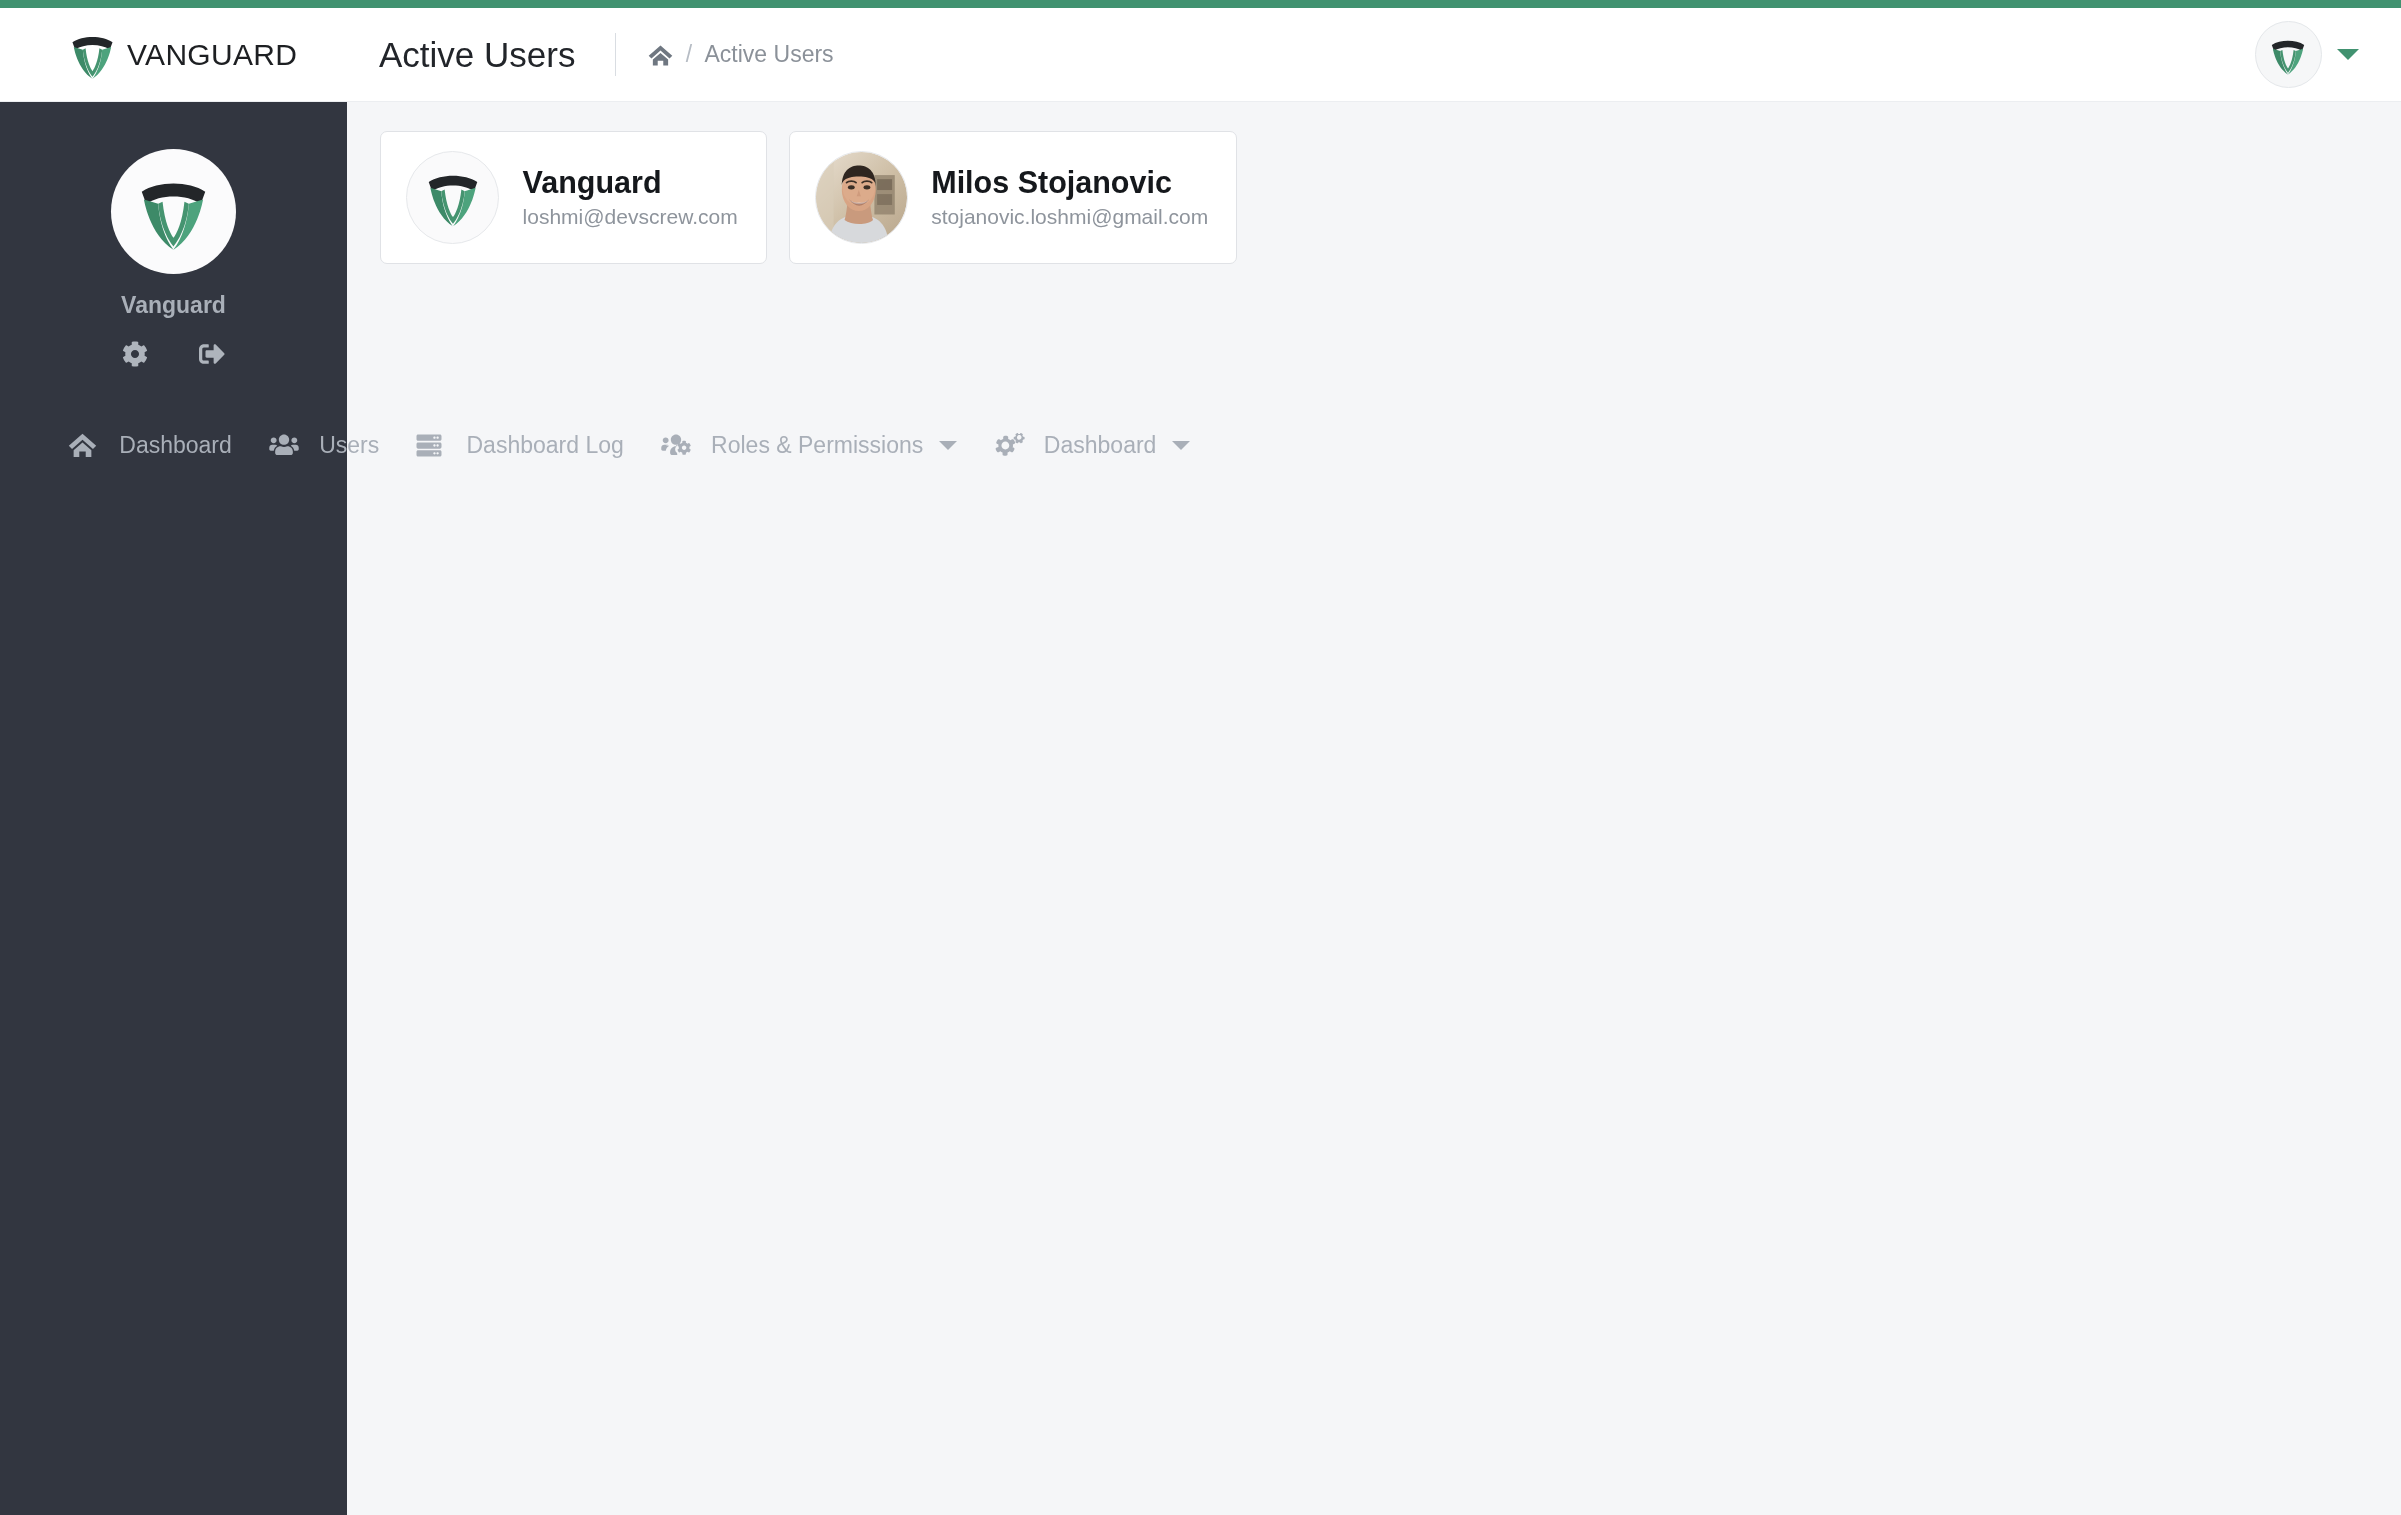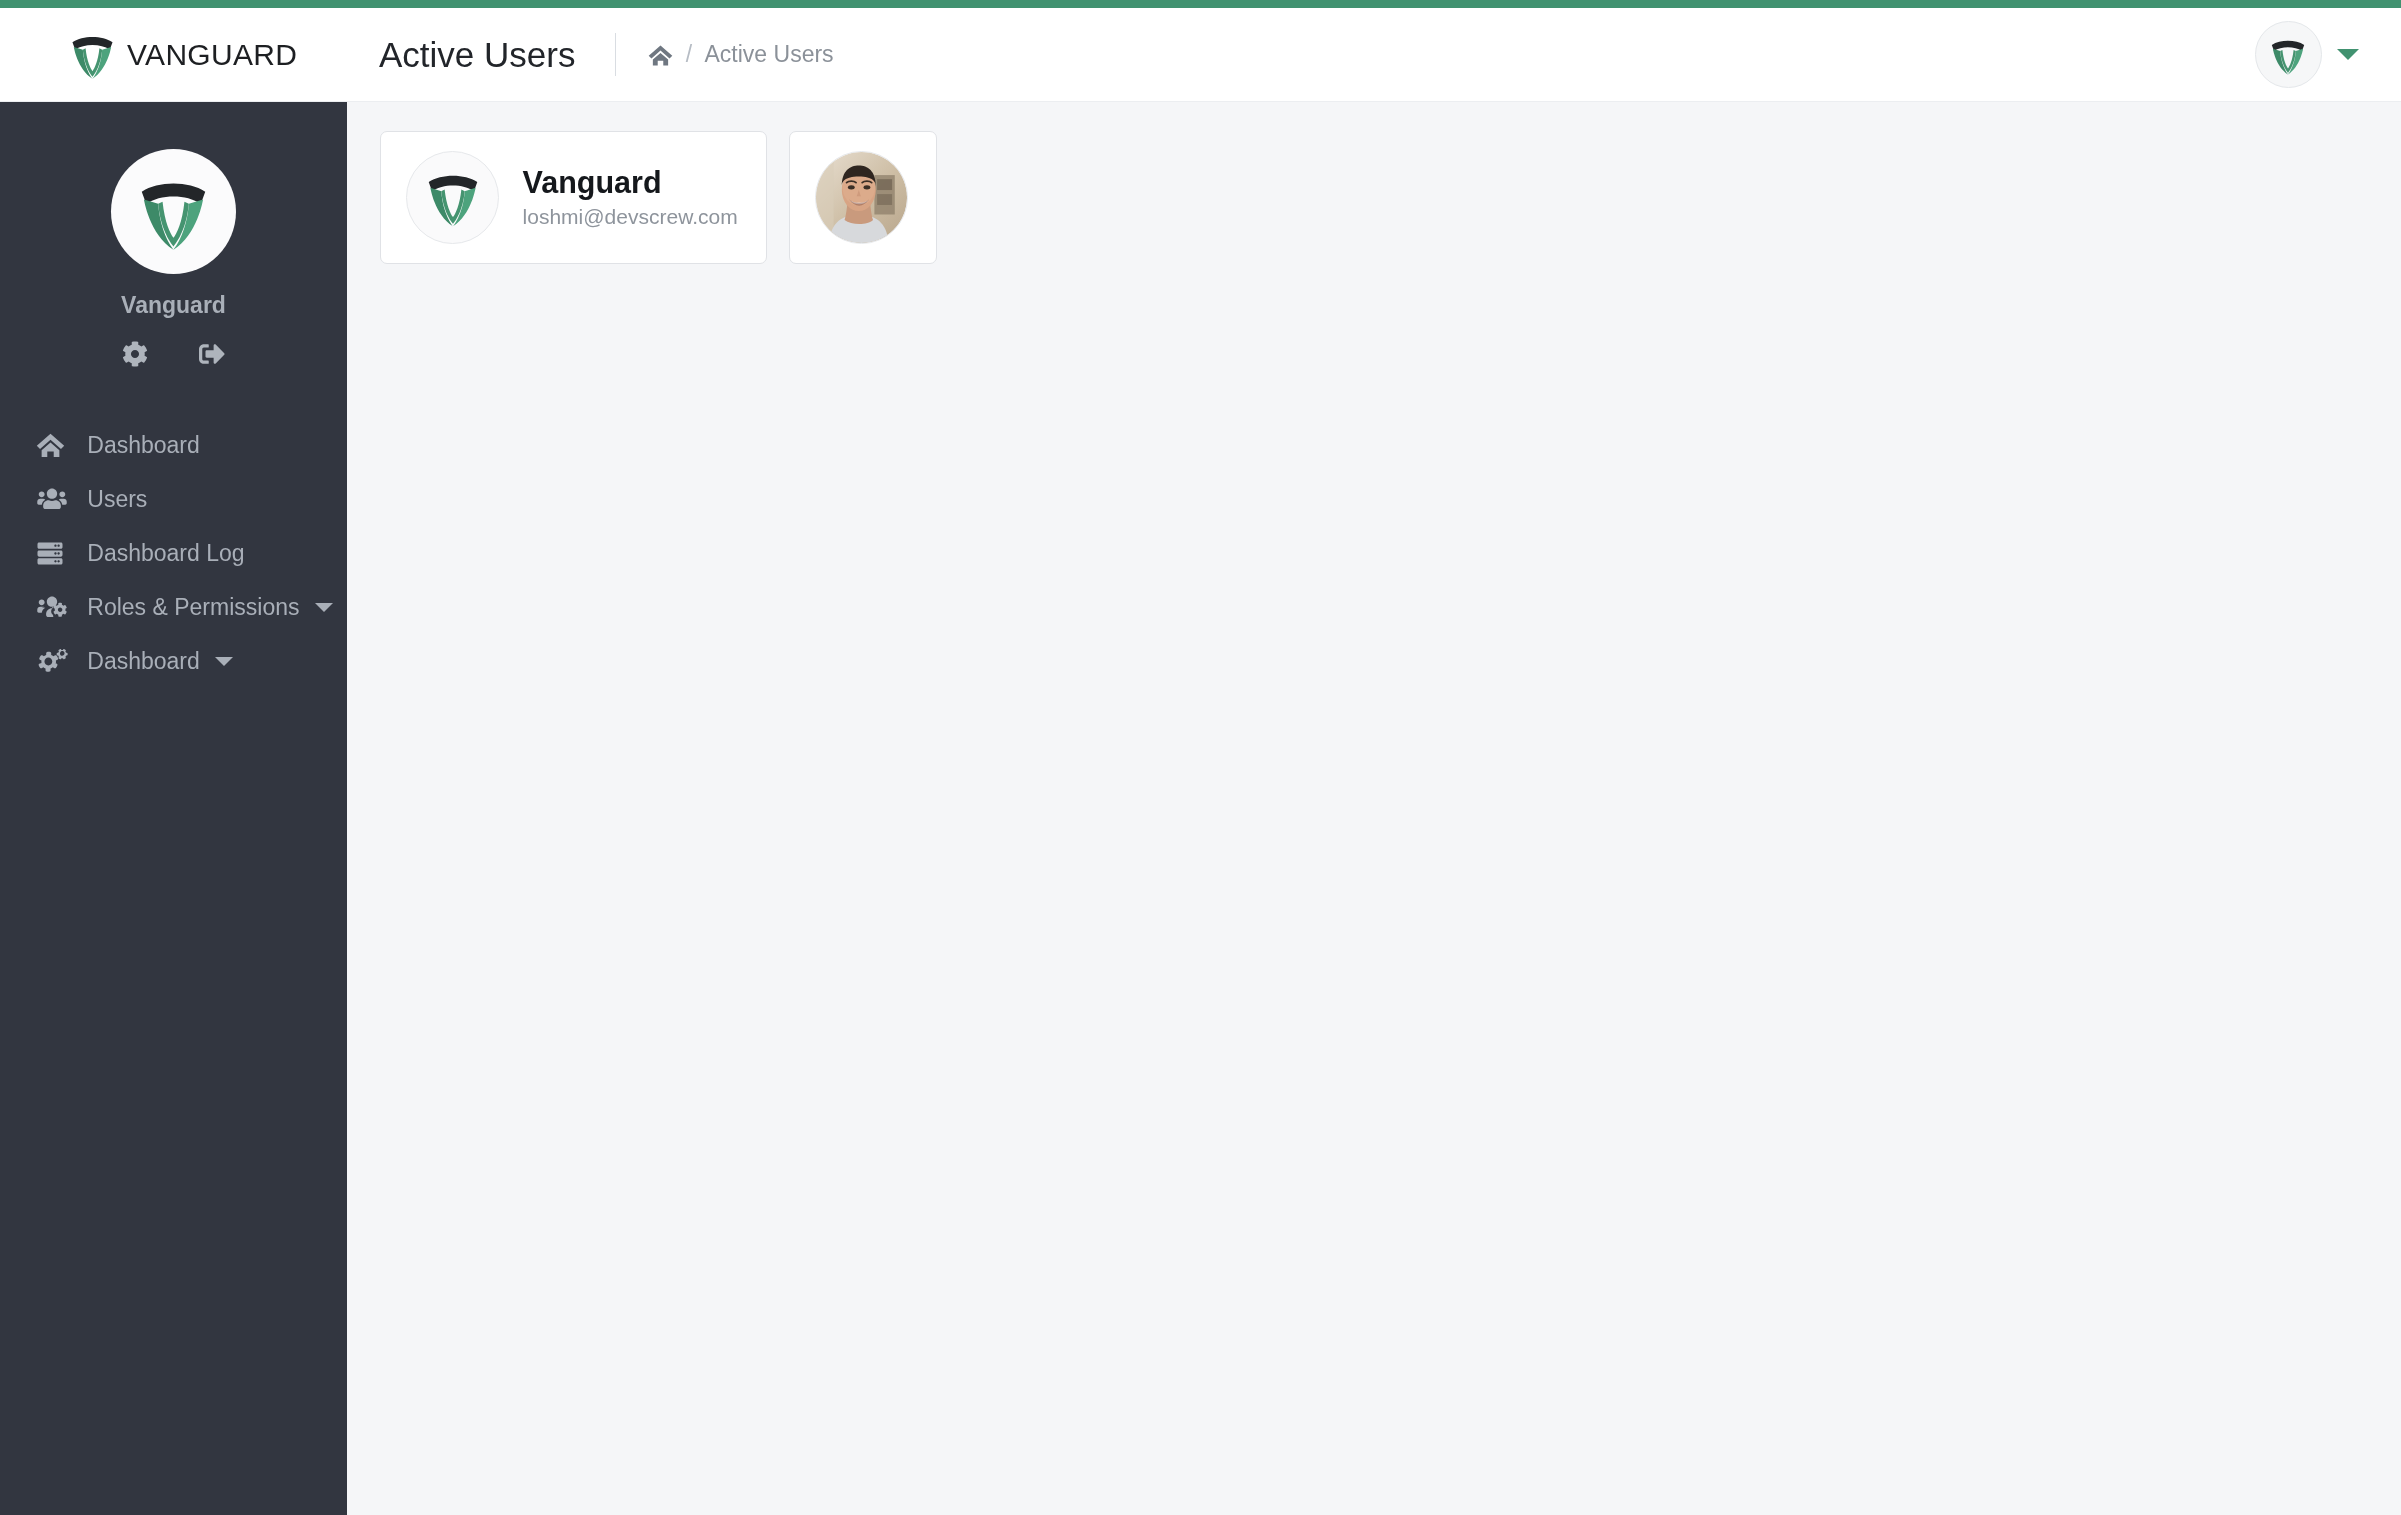--- a/index.html
+++ b/index.html
@@ -140,21 +140,22 @@
     margin-top: 22px;
     display: flex;
     gap: 51px;
     align-items: center;
   }
   .side-actions svg { width: 26px; height: 26px; fill: #aeb4bc; display: block; }
 
   .nav {
     margin-top: 51px;
     display: flex;
-    flex-direction: column;
+    flex-direction: row;
+    padding-left: 32px;
   }
   .nav-item {
     height: 54px;
     display: flex;
     align-items: center;
     padding-left: 36px;
     color: #a9afb8;
     font-size: 23px;
     cursor: pointer;
     white-space: nowrap;
@@ -405,17 +406,21 @@
             <ellipse cx="52" cy="52" rx="5" ry="3.2" fill="#3b2f26"></ellipse>
             <ellipse cx="75" cy="52" rx="5" ry="3.2" fill="#3b2f26"></ellipse>
             <path d="M45 45 C48 42 56 42 59 45" stroke="#3b2f26" stroke-width="2.6" fill="none" stroke-linecap="round"></path>
             <path d="M68 45 C71 42 79 42 82 45" stroke="#3b2f26" stroke-width="2.6" fill="none" stroke-linecap="round"></path>
             <path d="M63 56 L60 65 L66 65 Z" fill="#c89275" opacity="0.65"></path>
             <path d="M50 71 C56 79 71 79 77 71 C71 76 56 76 50 71 Z" fill="#ffffff"></path>
             <path d="M49 70 C57 82 70 82 78 70 C70 77 57 77 49 70 Z" fill="#8c5a48" opacity="0.55"></path>
           </g>
         </svg>
       </div>
+      <div class="uc-text">
+        <div class="uc-name">Milos Stojanovic</div>
+        <div class="uc-email">stojanovic.loshmi@gmail.com</div>
+      </div>
     </div>
 
   </div>
 </main>
 
 
 </body></html>

